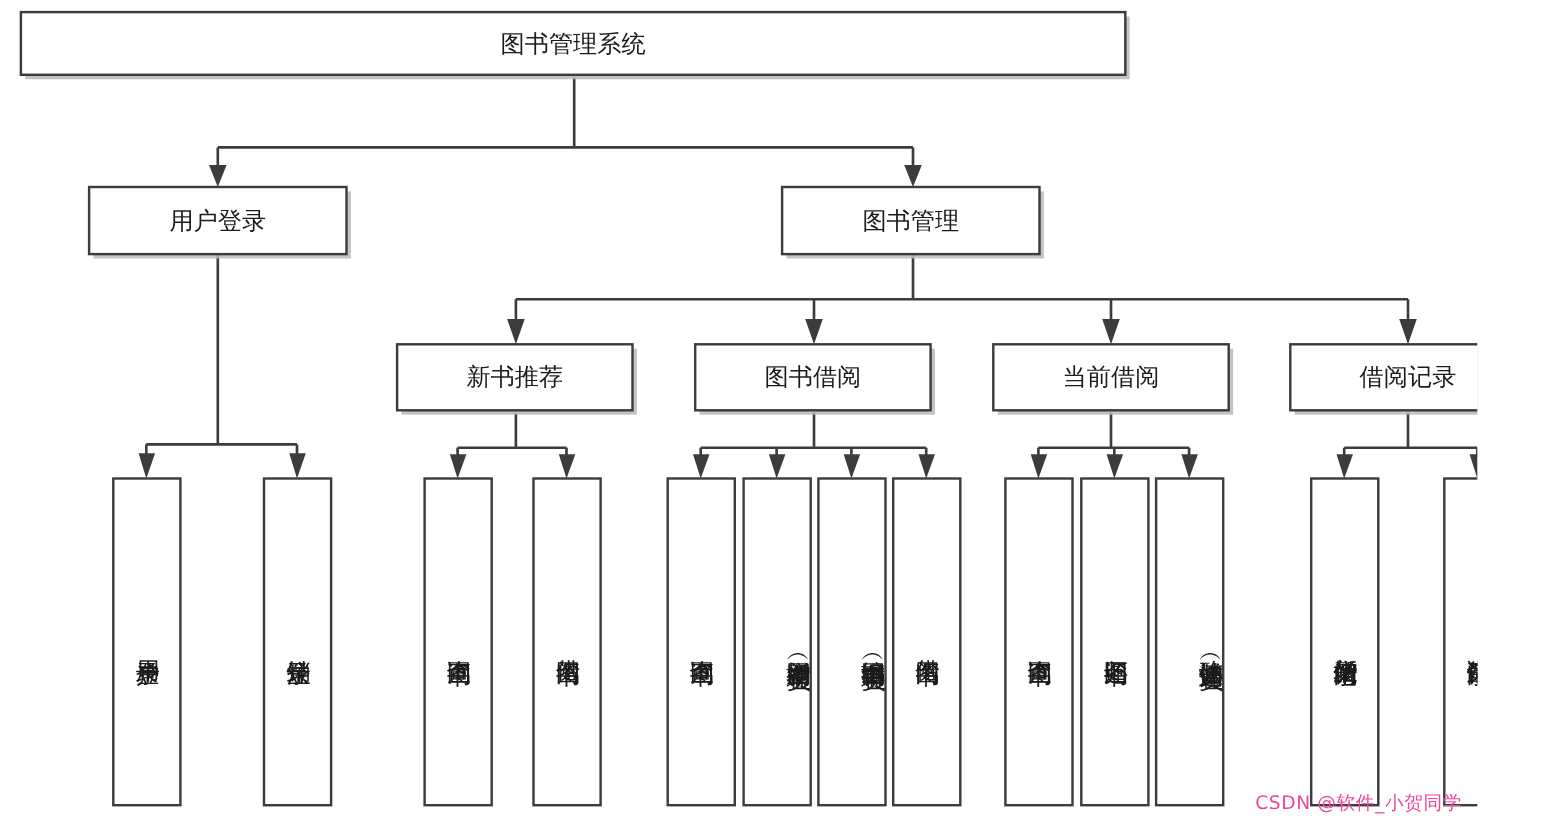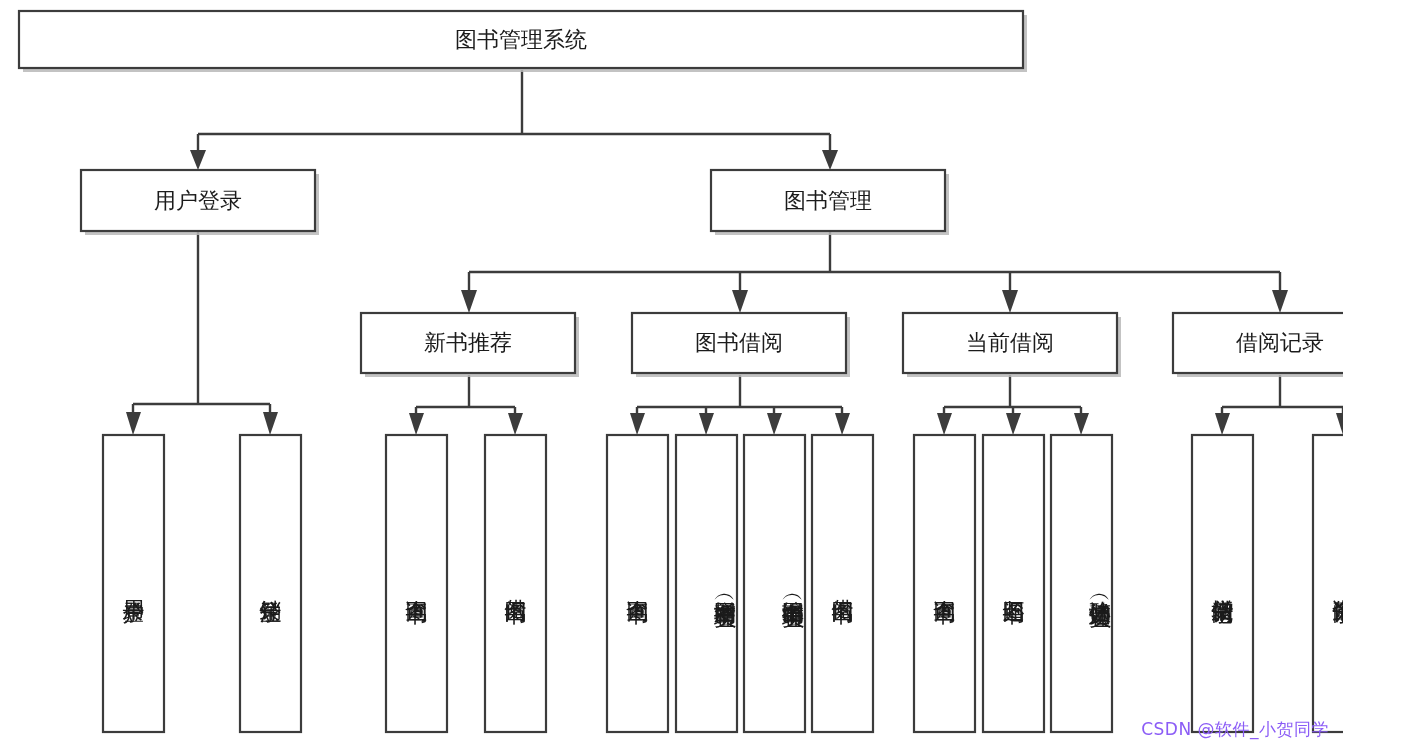--- a/index.html
+++ b/index.html
@@ -60,21 +60,21 @@
     letter-spacing: 1px;
     font-family: "DejaVu Sans", "Liberation Sans", sans-serif;
     pointer-events: none;
     white-space: nowrap;
   }
   .watermark {
     position: absolute;
     right: 14px;
     bottom: 6px;
     font-size: 17px;
-    color: #8b5cf6;
+    color: #ec4899;
     font-family: "DejaVu Sans", "Liberation Sans", sans-serif;
     letter-spacing: 0.5px;
     white-space: nowrap;
   }
 </style>
 </head>
 <body>
 
 <div id="canvas">
 

